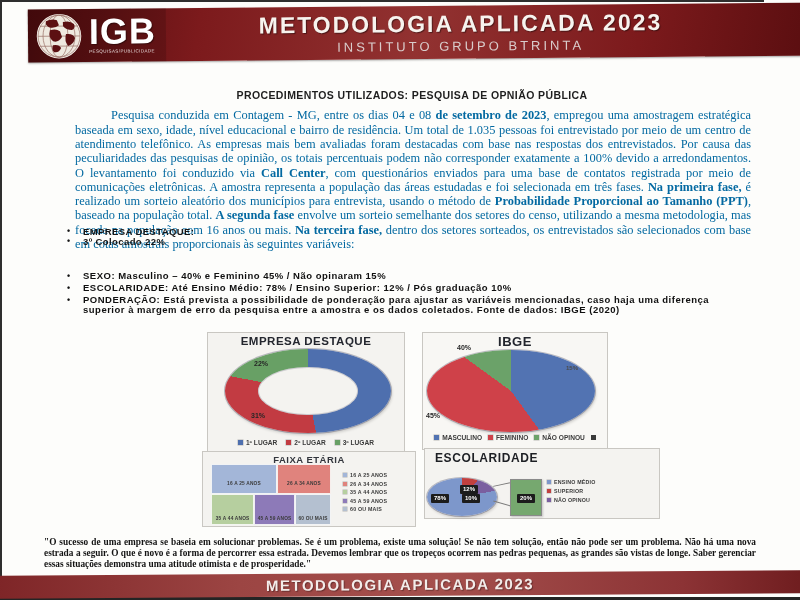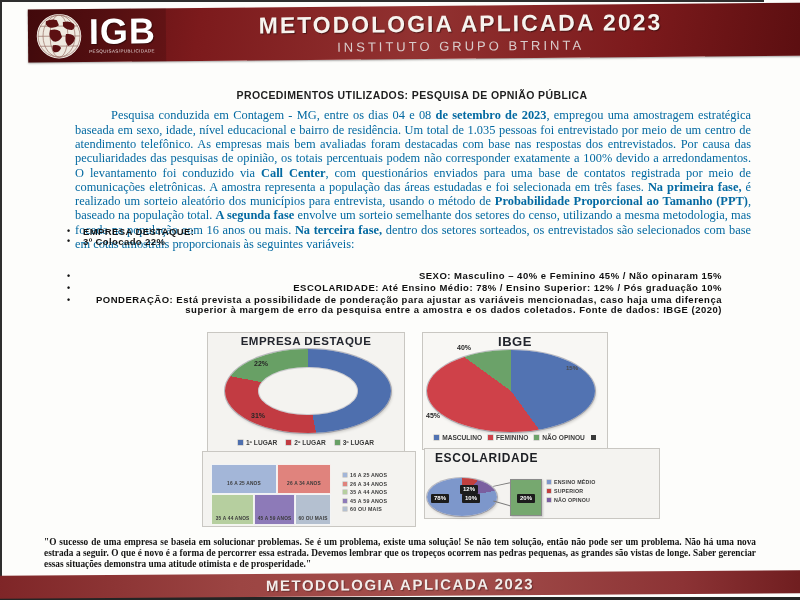--- a/index.html
+++ b/index.html
@@ -34,21 +34,21 @@
   .intro{position:absolute;left:62px;top:96px;width:676px;
     font-family:"Liberation Serif",serif;font-size:12.4px;line-height:14.3px;
     text-align:justify;text-indent:36px;color:#0369a1;margin-left:13px;}
   .bullets{position:absolute;left:64px;margin:0;padding:0;list-style:none;}
   .bullets li{position:relative;padding-left:19px;}
   .bullets li::before{content:"•";position:absolute;left:3px;top:0;font-size:9px;}
   .group-a{top:227px;width:640px;font-size:9.5px;font-weight:600;letter-spacing:.4px;
     line-height:9.9px;color:#161616;}
   .group-b{top:271px;width:658px;font-size:9.5px;font-weight:600;letter-spacing:.5px;
     line-height:10px;color:#101010;}
-  .group-b li{margin-bottom:2px;white-space:pre-wrap;text-align:right;}
+  .group-b li{margin-bottom:2px;white-space:pre-wrap;}
 
   
   .panel{position:absolute;background:#f4f3f0;border:1px solid #c9c7c2;box-sizing:border-box;}
   .panel-empresa{left:207px;top:332px;width:198px;height:126px;}
   .panel-sexo{left:422px;top:332px;width:186px;height:118px;background:#f8f7f4;}
   .panel-faixa{left:202px;top:451px;width:214px;height:76px;}
   .panel-escolaridade{left:424px;top:448px;width:236px;height:71px;}
   .chart-title{text-align:center;font-weight:bold;color:#23262e;}
   .panel-empresa .chart-title{font-size:11.5px;letter-spacing:.5px;padding-top:2px;}
   .panel-sexo .chart-title{font-size:13px;letter-spacing:.5px;padding-top:1px;}
@@ -215,20 +215,21 @@
         </span>
         <span class="lg-item">
           <span class="lg-mark" style="background: rgb(107, 162, 105);"></span>
           <span>NÃO OPINOU</span>
         </span>
         <span class="lg-extra"></span>
       </div>
   </section>
 
   <section class="panel panel-faixa">
+    <div class="chart-title">FAIXA ETÁRIA</div>
     <div class="treemap">
       <div class="tm-cell tm-1" style="background: rgb(163, 182, 216);">16 A 25 ANOS</div>
       <div class="tm-cell tm-2" style="background: rgb(224, 131, 125);">26 A 34 ANOS</div>
       <div class="tm-cell tm-3" style="background: rgb(182, 207, 159);">35 A 44 ANOS</div>
       <div class="tm-cell tm-4" style="background: rgb(141, 122, 184);">45 A 59 ANOS</div>
       <div class="tm-cell tm-5" style="background: rgb(180, 192, 208);">60 OU MAIS</div>
     </div>
     <div class="legend legend-v legend-faixa">
         <span class="lg-item">
           <span class="lg-mark" style="background: rgb(163, 182, 216);"></span>

